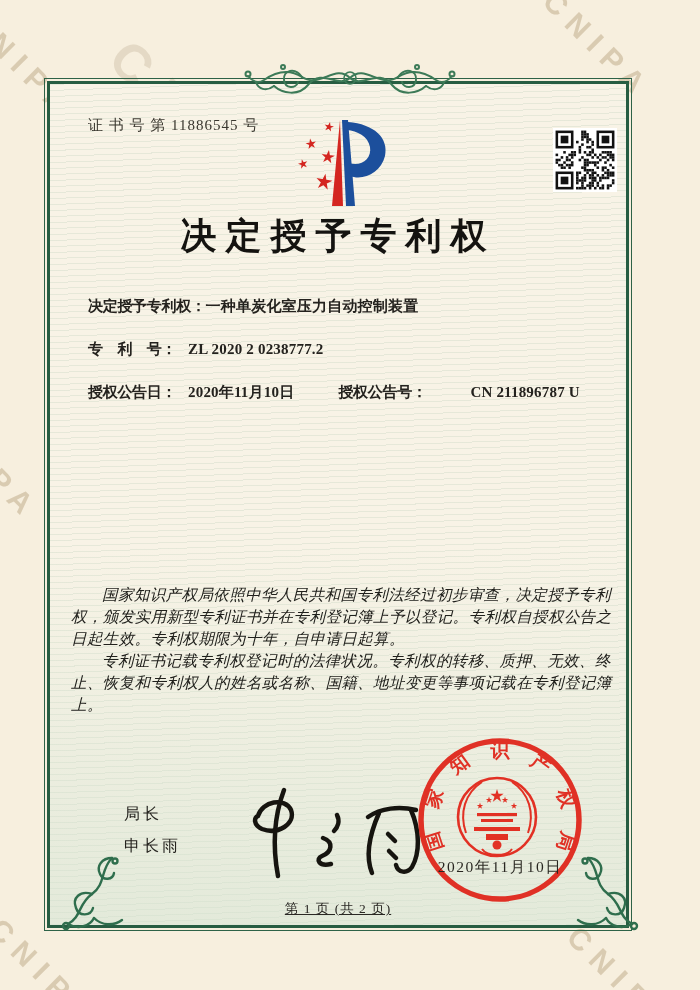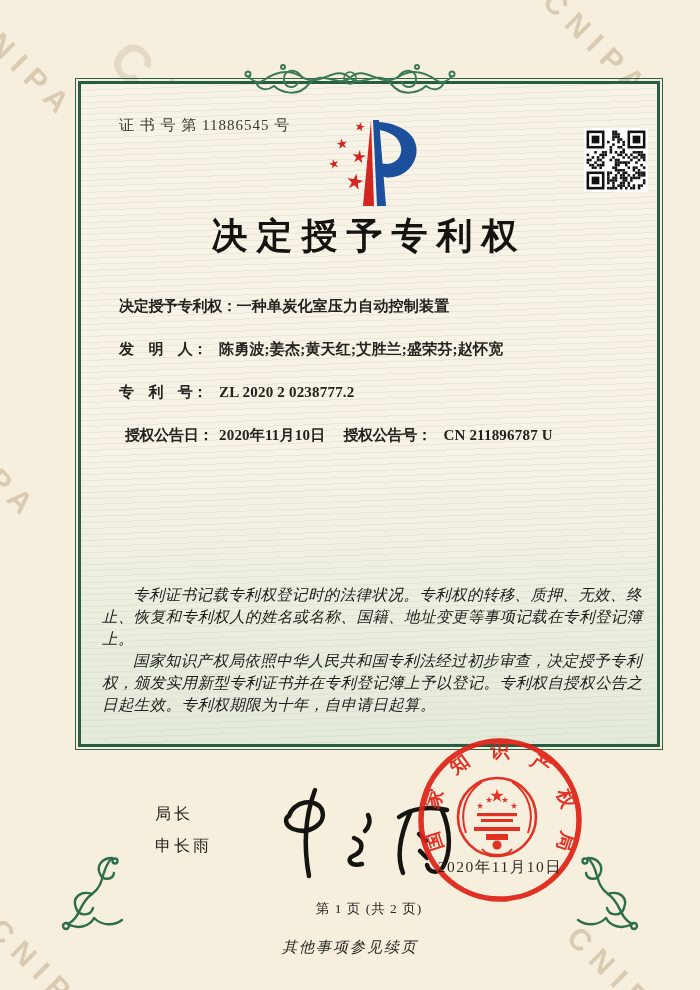--- a/index.html
+++ b/index.html
@@ -16,21 +16,21 @@
     position:absolute;font-weight:bold;letter-spacing:.32em;
     transform:rotate(45deg);transform-origin:left top;
     pointer-events:none;white-space:nowrap;
     font-family:"Liberation Sans","DejaVu Sans",sans-serif;
   }
   .wm-outer{font-size:30px;color:rgba(193,173,140,.55);}
   .wm-inner{font-size:52px;color:rgba(209,196,171,.5);z-index:1;}
 
   
   .frame{
-    position:absolute;left:75px;top:78px;width:588px;height:672px;
+    position:absolute;left:44px;top:78px;width:588px;height:853px;
     border:1px solid #2d6247;padding:2px;box-sizing:border-box;
     background:transparent;z-index:2;
   }
   .frame-inner{
     position:relative;width:100%;height:100%;box-sizing:border-box;
     border:3px solid #275d42;
     background:
       linear-gradient(180deg, rgba(222,233,220,0) 55%, rgba(210,226,208,.55) 100%),
       repeating-linear-gradient(178deg, rgba(120,165,135,.14) 0 1px, rgba(0,0,0,0) 1px 6px),
       #f8f3e6;
@@ -53,22 +53,22 @@
   }
 
   
   .fields{position:absolute;left:38px;top:212px;width:520px;font-size:15px;font-weight:700;z-index:4;}
   .frow{display:flex;line-height:21px;margin-bottom:22px;}
   .frow.tight{margin-bottom:14px;}
   .flabel{flex:0 0 100px;white-space:pre;letter-spacing:-.3px;}
   .fvalue{flex:1;letter-spacing:.2px;}
   .frow-double{display:flex;line-height:21px;}
   .fpair{display:flex;}
-  .fpair .flabel{flex:0 0 100px;text-align:center;}
-  .fpair2{display:flex;margin-left:18px;}
+  .fpair .flabel{flex:0 0 100px;}
+  .fpair2{display:flex;margin-left:44px;gap:32px;}
   .fpair2 .flabel{flex:0 0 100px;}
 
   
   .paras{
     position:absolute;left:21px;top:500px;width:546px;z-index:4;
     font-size:15.5px;line-height:22px;font-style:italic;color:#20201c;
     letter-spacing:.4px;
   }
   .paras p{margin:0;text-indent:2em;}
 
@@ -78,21 +78,21 @@
   .sig-name{position:absolute;left:74px;top:752px;font-size:16px;letter-spacing:3px;z-index:4;
     font-family:"Liberation Sans","DejaVu Sans",sans-serif;}
   .sig-script{position:absolute;left:168px;top:698px;z-index:4;}
 
   
   .seal{position:absolute;left:410px;top:730px;z-index:6;}
 
   
   .page-info{
     position:absolute;left:0;top:816px;width:100%;text-align:center;
-    font-size:13.5px;letter-spacing:1px;z-index:4;color:#2a2824;
+    font-size:13.5px;letter-spacing:1px;z-index:4;color:#2a2824;text-decoration:underline;
   }
   .bottom-note{
     position:absolute;left:0;top:938px;width:100%;text-align:center;
     font-size:15px;font-style:italic;letter-spacing:2px;color:#2a2824;z-index:2;
   }
 </style>
 </head>
 <body>
 
 <div class="page">
@@ -303,42 +303,38 @@
       </svg>
 
       <div class="title">决定授予专利权</div>
 
       <div class="fields">
         <div class="frow">
           <span class="flabel">决定授予专利权：</span>
           <span class="fvalue">一种单炭化室压力自动控制装置</span>
         </div>
         <div class="frow">
-          <span class="flabel">发　明　人：</span>
-          <span class="fvalue">陈勇波;姜杰;黄天红;艾胜兰;盛荣芬;赵怀宽</span>
-        </div>
-        <div class="frow">
           <span class="flabel">专　利　号：</span>
           <span class="fvalue">ZL 2020 2 0238777.2</span>
         </div>
         <div class="frow-double">
           <span class="fpair">
             <span class="flabel">授权公告日：</span>
             <span class="fvalue">2020年11月10日</span>
           </span>
           <span class="fpair2">
             <span class="flabel">授权公告号：</span>
             <span class="fvalue">CN 211896787 U</span>
           </span>
         </div>
       </div>
 
       <div class="paras">
+        <p>国家知识产权局依照中华人民共和国专利法经过初步审查，决定授予专利权，颁发实用新型专利证书并在专利登记簿上予以登记。专利权自授权公告之日起生效。专利权期限为十年，自申请日起算。</p>
         <p>专利证书记载专利权登记时的法律状况。专利权的转移、质押、无效、终止、恢复和专利权人的姓名或名称、国籍、地址变更等事项记载在专利登记簿上。</p>
-        <p>国家知识产权局依照中华人民共和国专利法经过初步审查，决定授予专利权，颁发实用新型专利证书并在专利登记簿上予以登记。专利权自授权公告之日起生效。专利权期限为十年，自申请日起算。</p>
       </div>
 
       <div class="sig-title">局长</div>
       <div class="sig-name">申长雨</div>
       <svg class="sig-script" width="230" height="100" viewBox="0 0 230 100">
         <g fill="none" stroke="#16140f" stroke-width="4.5" stroke-linecap="round" stroke-linejoin="round">
           <path d="M66,8 C57,32 54,62 60,94"></path>
           <path d="M40,34 C44,19 67,15 73,28 C78,42 60,53 44,47 C35,43 36,35 40,34"></path>
           <path d="M119,33 C122,39 120,45 116,49"></path>
           <path d="M105,56 C116,60 114,70 104,74 C97,77 101,85 113,82"></path>
@@ -431,14 +427,13 @@
           <rect x="-26" y="2" width="46" height="4"></rect>
           <rect x="-14" y="9" width="22" height="6"></rect>
           <circle cx="-3" cy="20" r="4.5"></circle>
         </g>
       </g>
 
       <text x="0" y="47" text-anchor="middle" font-size="15.5" letter-spacing="1.5" fill="#1a1813" font-family="'Liberation Serif','DejaVu Serif',serif">2020年11月10日</text>
     </g>
   </svg>
 
-  <div class="bottom-note">其他事项参见续页</div>
 </div>
 
 </body></html>

